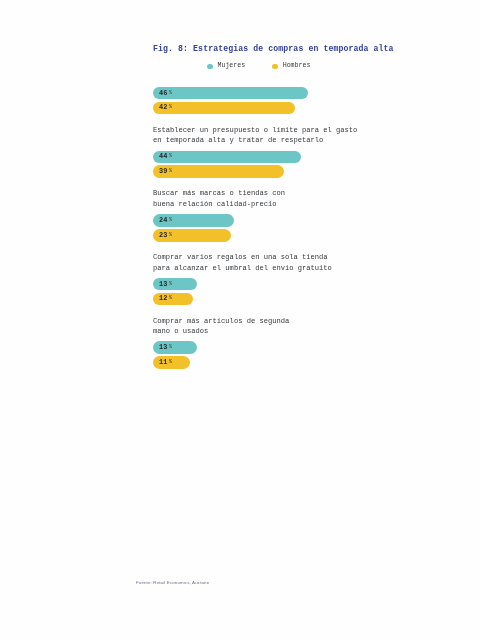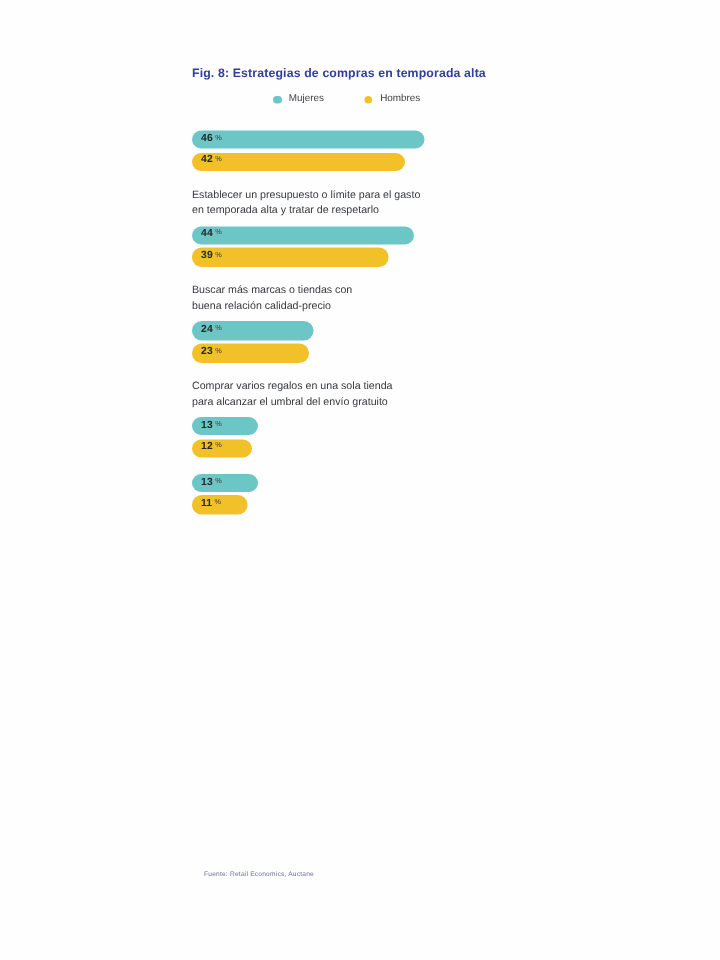--- a/index.html
+++ b/index.html
@@ -17,23 +17,24 @@
   .page {
     position: absolute;
     left: 0; top: 0;
     width: 480px;
     height: 640px;
     background: #fefeff;
     box-sizing: border-box;
   }
   .content {
     position: absolute;
-    left: 128px;
+    left: 153px;
     top: 44px;
     width: 320px;
+    font-family: Liberation Mono, monospace;
   }
   .fig-title {
     color: #33409a;
     font-size: 8.2px;
     font-weight: bold;
     letter-spacing: 0.1px;
     margin: 0 0 9px 0;
     line-height: 1.25;
   }
   .question {
@@ -186,20 +187,21 @@
             </div>
           </div>
           <div class="bar-row">
             <div class="bar" style="background: rgb(242, 192, 41); width: 40.4px;">
               <span class="val">12</span>
               <span class="pct">%</span>
             </div>
           </div>
         </div>
         <div class="group">
+          <div class="group-label">Comprar más artículos de segunda<br>mano o usados</div>
           <div class="bar-row">
             <div class="bar" style="background: rgb(108, 198, 198); width: 43.8px;">
               <span class="val">13</span>
               <span class="pct">%</span>
             </div>
           </div>
           <div class="bar-row">
             <div class="bar" style="background: rgb(242, 192, 41); width: 37.1px;">
               <span class="val">11</span>
               <span class="pct">%</span>

